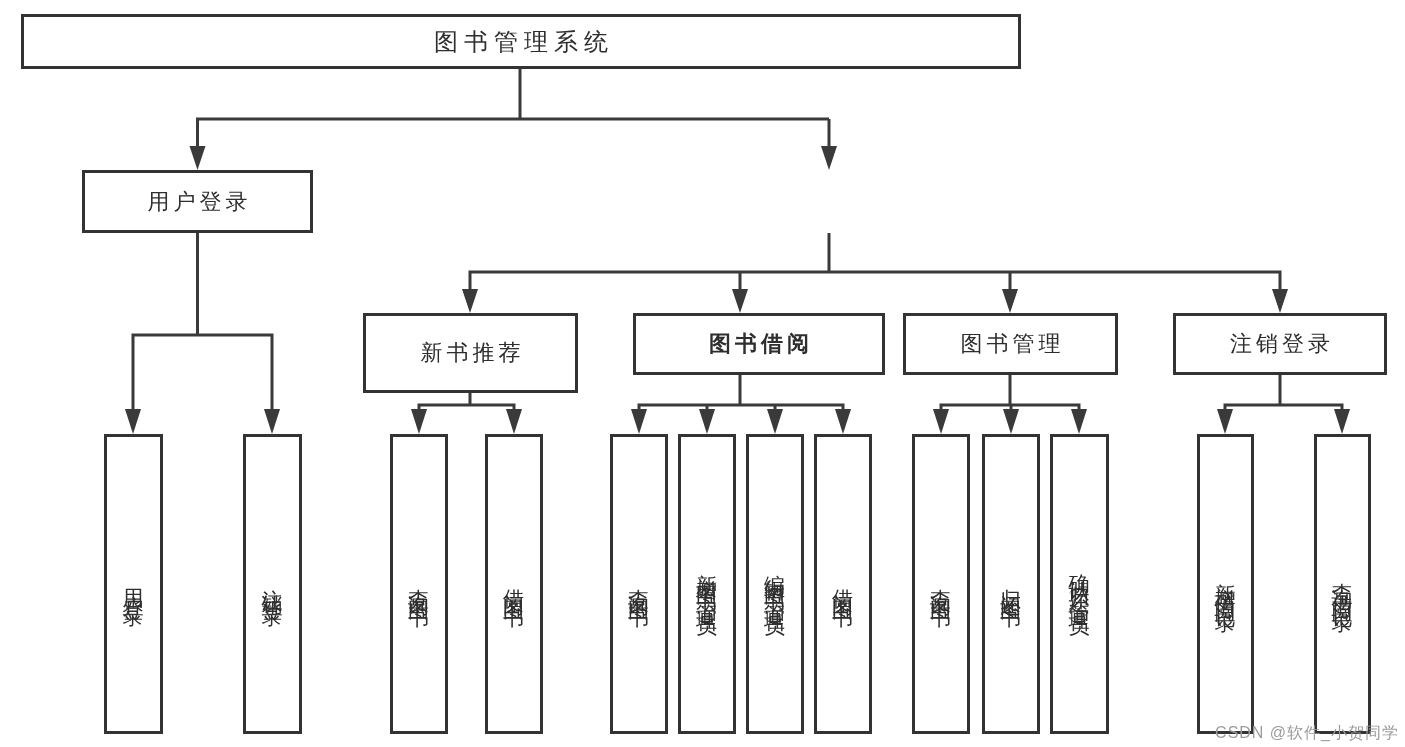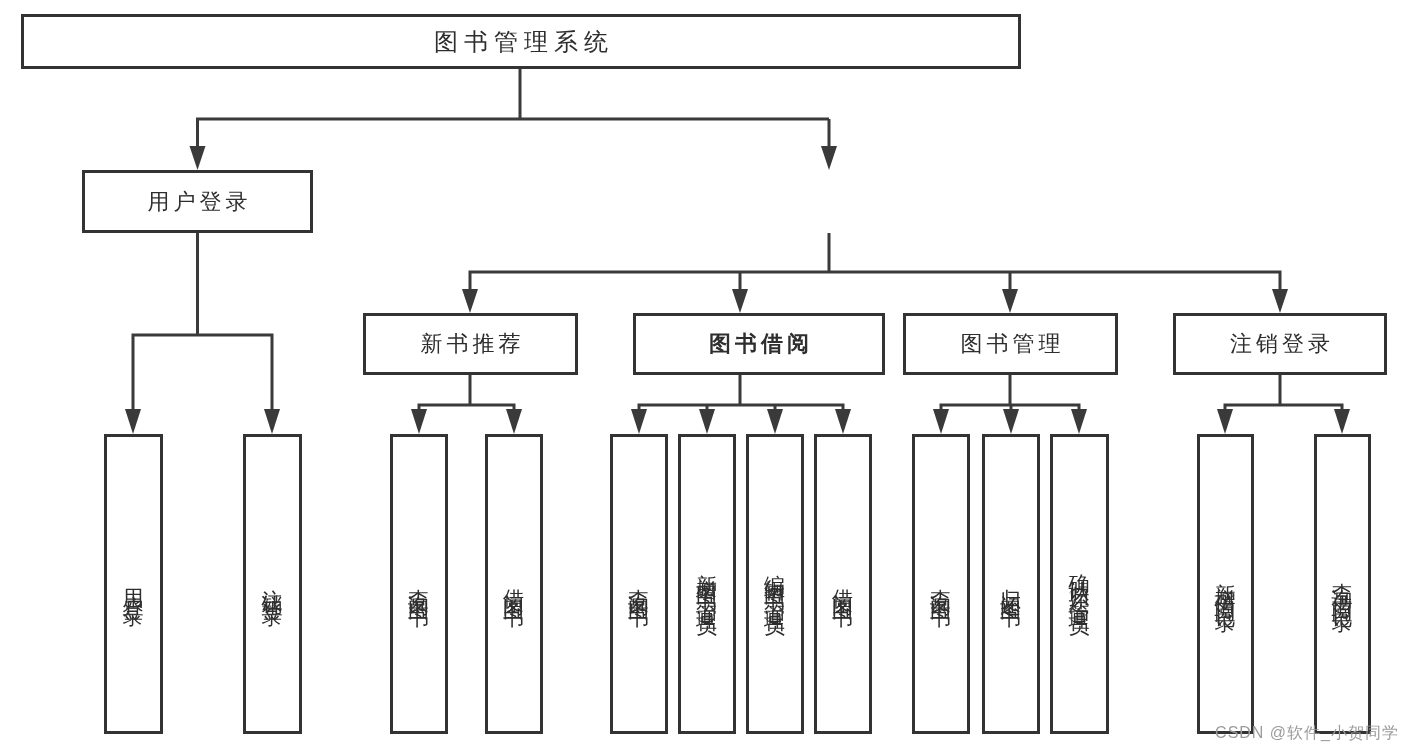--- a/index.html
+++ b/index.html
@@ -17,21 +17,21 @@
   .root-node{font-size:24px;letter-spacing:6px;text-indent:6px;}
   .leaf{border-width:3px;}
   .leaf span{
     writing-mode:vertical-rl;text-orientation:mixed;
     font-size:21px;letter-spacing:6px;line-height:1;color:#2e2e2e;white-space:nowrap;
   }
   
   .n-root          {left:21px;  top:14px;  width:1000px;height:55px;}
   .n-user-login    {left:82px;  top:170px; width:231px; height:63px;}
   .n-book-mgmt     {left:712px; top:170px; width:235px; height:63px;}
-  .n-new-book-rec  {left:363px; top:313px; width:215px; height:62px;}
+  .n-new-book-rec  {left:363px; top:313px; width:215px; height:80px;}
   .n-book-borrow   {left:633px; top:313px; width:252px; height:62px;font-weight:bold;}
   .n-current-borrow{left:903px; top:313px; width:215px; height:62px;}
   .n-borrow-record {left:1173px;top:313px; width:214px; height:62px;}
   .n-lf-user-login {left:104px; top:434px; width:59px;  height:300px;}
   .n-lf-logout     {left:243px; top:434px; width:59px;  height:300px;}
   .n-lf-query1     {left:390px; top:434px; width:58px;  height:300px;}
   .n-lf-borrow1    {left:485px; top:434px; width:58px;  height:300px;}
   .n-lf-query2     {left:610px; top:434px; width:58px;  height:300px;}
   .n-lf-add-book   {left:678px; top:434px; width:58px;  height:300px;}
   .n-lf-edit-book  {left:746px; top:434px; width:58px;  height:300px;}

